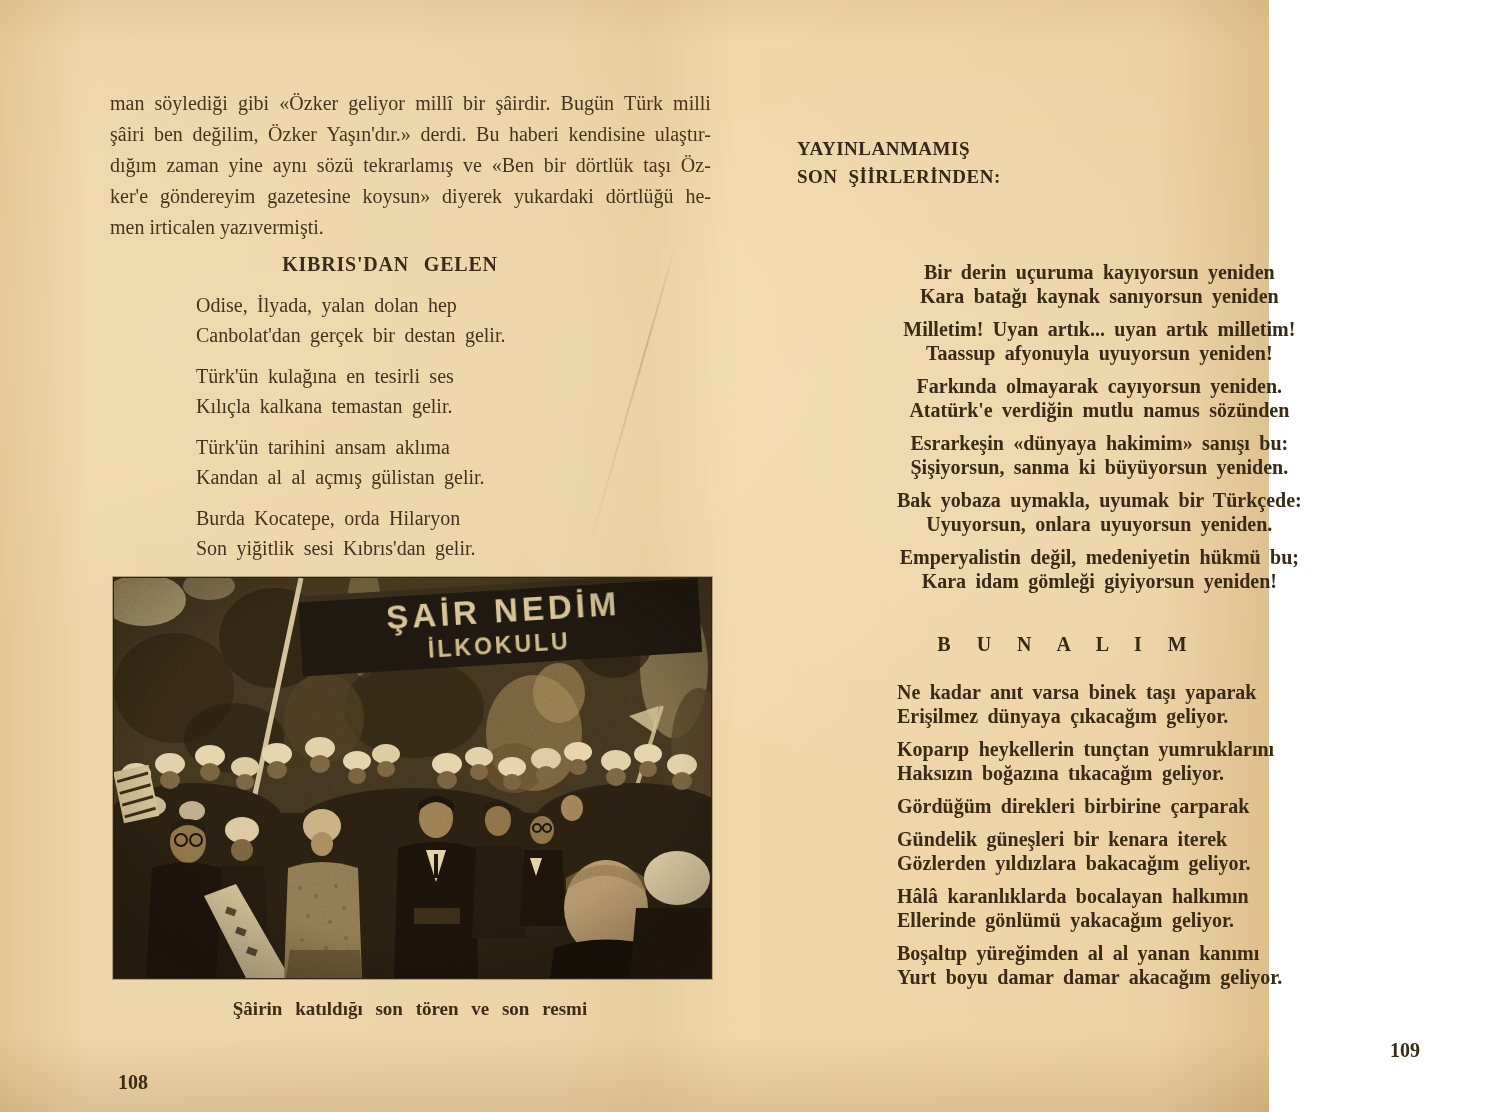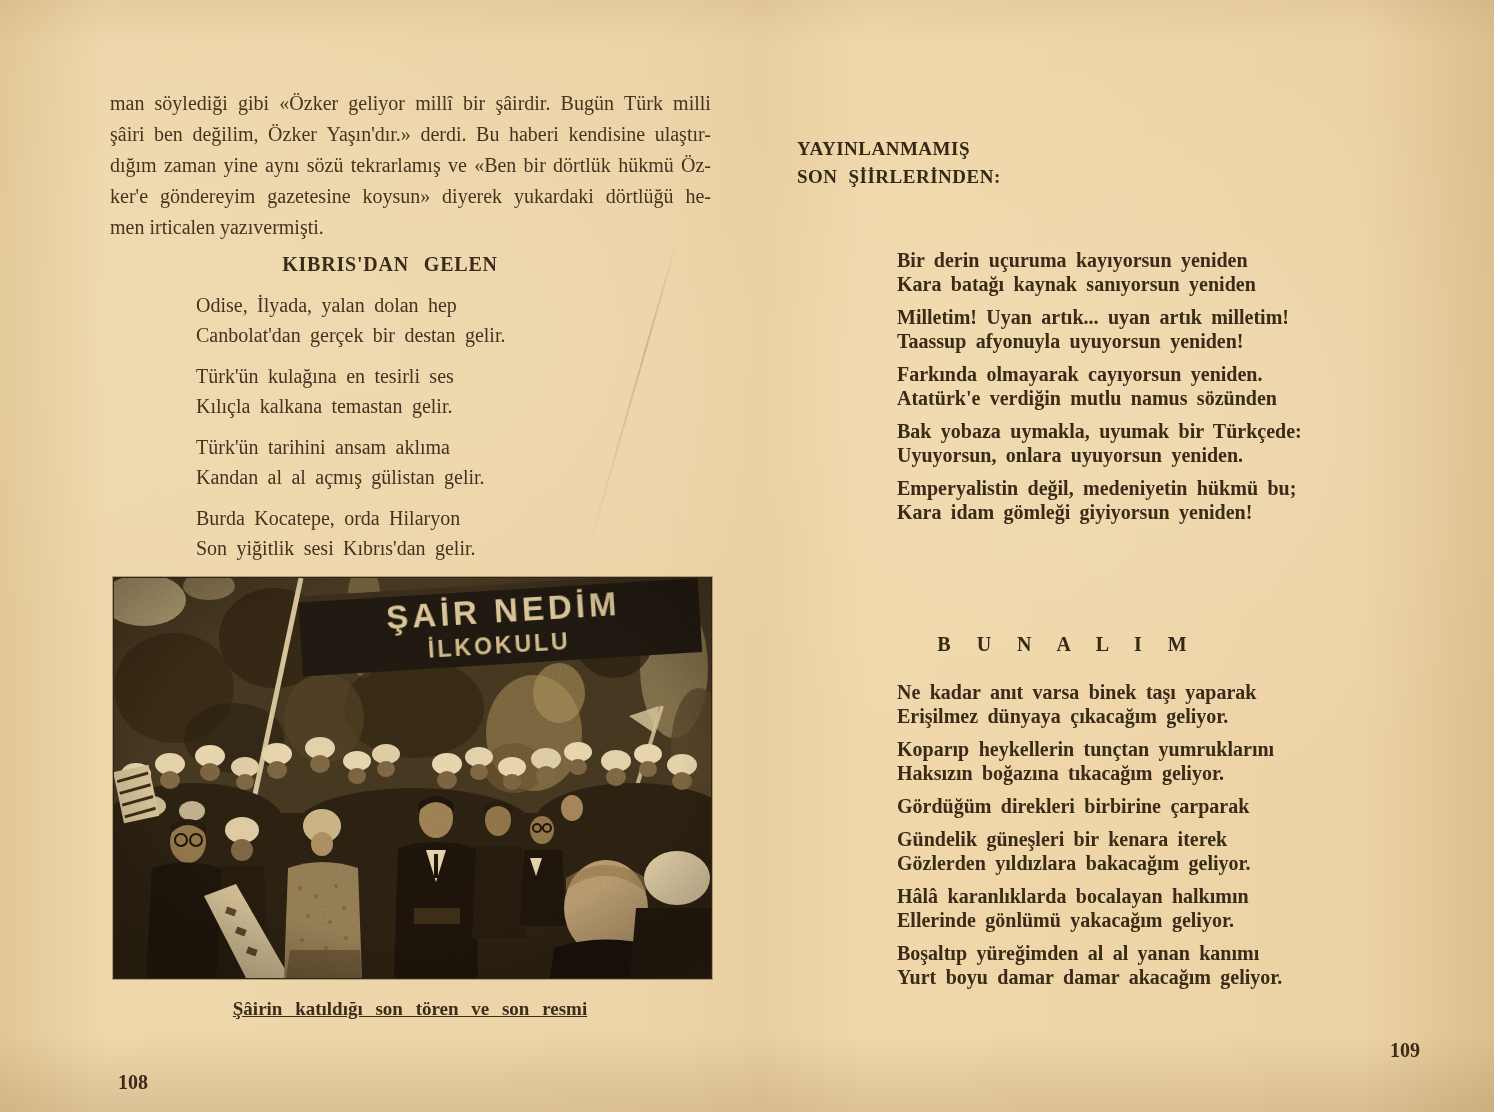--- a/index.html
+++ b/index.html
@@ -1,21 +1,21 @@
 <!DOCTYPE html>
 <html><head>
 <meta charset="utf-8">
 <style>
   html,body{margin:0;padding:0;}
   body{
     width:1500px;height:1112px;overflow:hidden;
     font-family:"Liberation Serif", serif;
   }
   .spread{
-    position:relative;width:1494px;height:1112px;
+    position:relative;width:1269px;height:1112px;
     background:
       radial-gradient(ellipse 900px 500px at 22% 30%, rgba(255,248,230,0.10), transparent 70%),
       radial-gradient(ellipse 800px 600px at 76% 38%, rgba(255,250,235,0.12), transparent 65%),
       linear-gradient(180deg, rgba(150,115,70,0.10) 0%, transparent 4%, transparent 93%, rgba(130,95,50,0.18) 100%),
       linear-gradient(90deg, #e2c795 0%, #eed7ab 7%, #ecd4a8 44%, #e8cfa0 51%, #f0d8ab 58%, #ecd3a6 91%, #ddbf8d 100%),
       #ecd5aa;
   }
   .crease{
     position:absolute;left:676px;top:240px;width:2px;height:330px;
     background:linear-gradient(180deg, transparent, rgba(150,118,72,0.35), rgba(150,118,72,0.15), transparent);
@@ -37,38 +37,38 @@
   .lp-poem .stanza{margin-bottom:11px;}
   .kicker{
     position:absolute;left:797px;top:135px;font-weight:bold;font-size:19px;
     color:#342817;line-height:28px;letter-spacing:0.5px;word-spacing:0.3em;
   }
   .rp-poem1-title{left:830px;top:200px;width:545px;color:#342817;}
   .rp-poem2-title{left:830px;top:633px;width:470px;letter-spacing:6px;color:#342817;}
   .rp-poem{position:absolute;font-size:20px;font-weight:bold;color:#392b18;}
   .rp-poem .poem-line{line-height:24px;word-spacing:0.22em;white-space:nowrap;}
   .rp-poem .stanza{margin-bottom:9px;}
-  .rp-poem1{left:897px;top:248px;}
+  .rp-poem1{left:897px;top:260px;text-align:center;}
   .rp-poem2{left:897px;top:680px;}
   .page-number{
     position:absolute;font-weight:bold;font-size:20px;color:#3a2c19;margin-top:31px;
   }
   .pn-left{left:118px;top:1040px;}
   .pn-right{left:1390px;top:1008px;}
   
   .photo-fig{
     position:absolute;left:113px;top:577px;width:597px;height:400px;
     border:1px solid #2e2516;
     box-shadow:0 0 0 1px rgba(70,52,28,0.35), inset 0 0 18px rgba(0,0,0,0.35);
     background:#43351f;
   }
   .photo-fig svg{display:block;width:100%;height:100%;}
   .caption{
     position:absolute;left:110px;top:998px;width:600px;text-align:center;
-    font-weight:bold;font-size:19px;color:#3c2d19;word-spacing:0.42em;text-decoration:underline;
+    font-weight:bold;font-size:19px;color:#3c2d19;word-spacing:0.42em;
   }
 </style>
 </head>
 <body>
 
 <div class="spread">
   <div class="crease"></div>
 
   <div class="intro">
       <div class="prose-line">
@@ -100,21 +100,21 @@
         <span>dığım</span>
         <span>zaman</span>
         <span>yine</span>
         <span>aynı</span>
         <span>sözü</span>
         <span>tekrarlamış</span>
         <span>ve</span>
         <span>«Ben</span>
         <span>bir</span>
         <span>dörtlük</span>
-        <span>hükmü</span>
+        <span>taşı</span>
         <span>Öz-</span>
       </div>
       <div class="prose-line">
         <span>ker'e</span>
         <span>göndereyim</span>
         <span>gazetesine</span>
         <span>koysun»</span>
         <span>diyerek</span>
         <span>yukardaki</span>
         <span>dörtlüğü</span>
@@ -375,20 +375,24 @@
       </div>
       <div class="stanza">
         <div class="poem-line">Milletim! Uyan artık... uyan artık milletim!</div>
         <div class="poem-line">Taassup afyonuyla uyuyorsun yeniden!</div>
       </div>
       <div class="stanza">
         <div class="poem-line">Farkında olmayarak cayıyorsun yeniden.</div>
         <div class="poem-line">Atatürk'e verdiğin mutlu namus sözünden</div>
       </div>
       <div class="stanza">
+        <div class="poem-line">Esrarkeşin «dünyaya hakimim» sanışı bu:</div>
+        <div class="poem-line">Şişiyorsun, sanma ki büyüyorsun yeniden.</div>
+      </div>
+      <div class="stanza">
         <div class="poem-line">Bak yobaza uymakla, uyumak bir Türkçede:</div>
         <div class="poem-line">Uyuyorsun, onlara uyuyorsun yeniden.</div>
       </div>
       <div class="stanza">
         <div class="poem-line">Emperyalistin değil, medeniyetin hükmü bu;</div>
         <div class="poem-line">Kara idam gömleği giyiyorsun yeniden!</div>
       </div>
     </div>
 
   <div class="poem-title rp-poem2-title">B U N A L I M</div>

